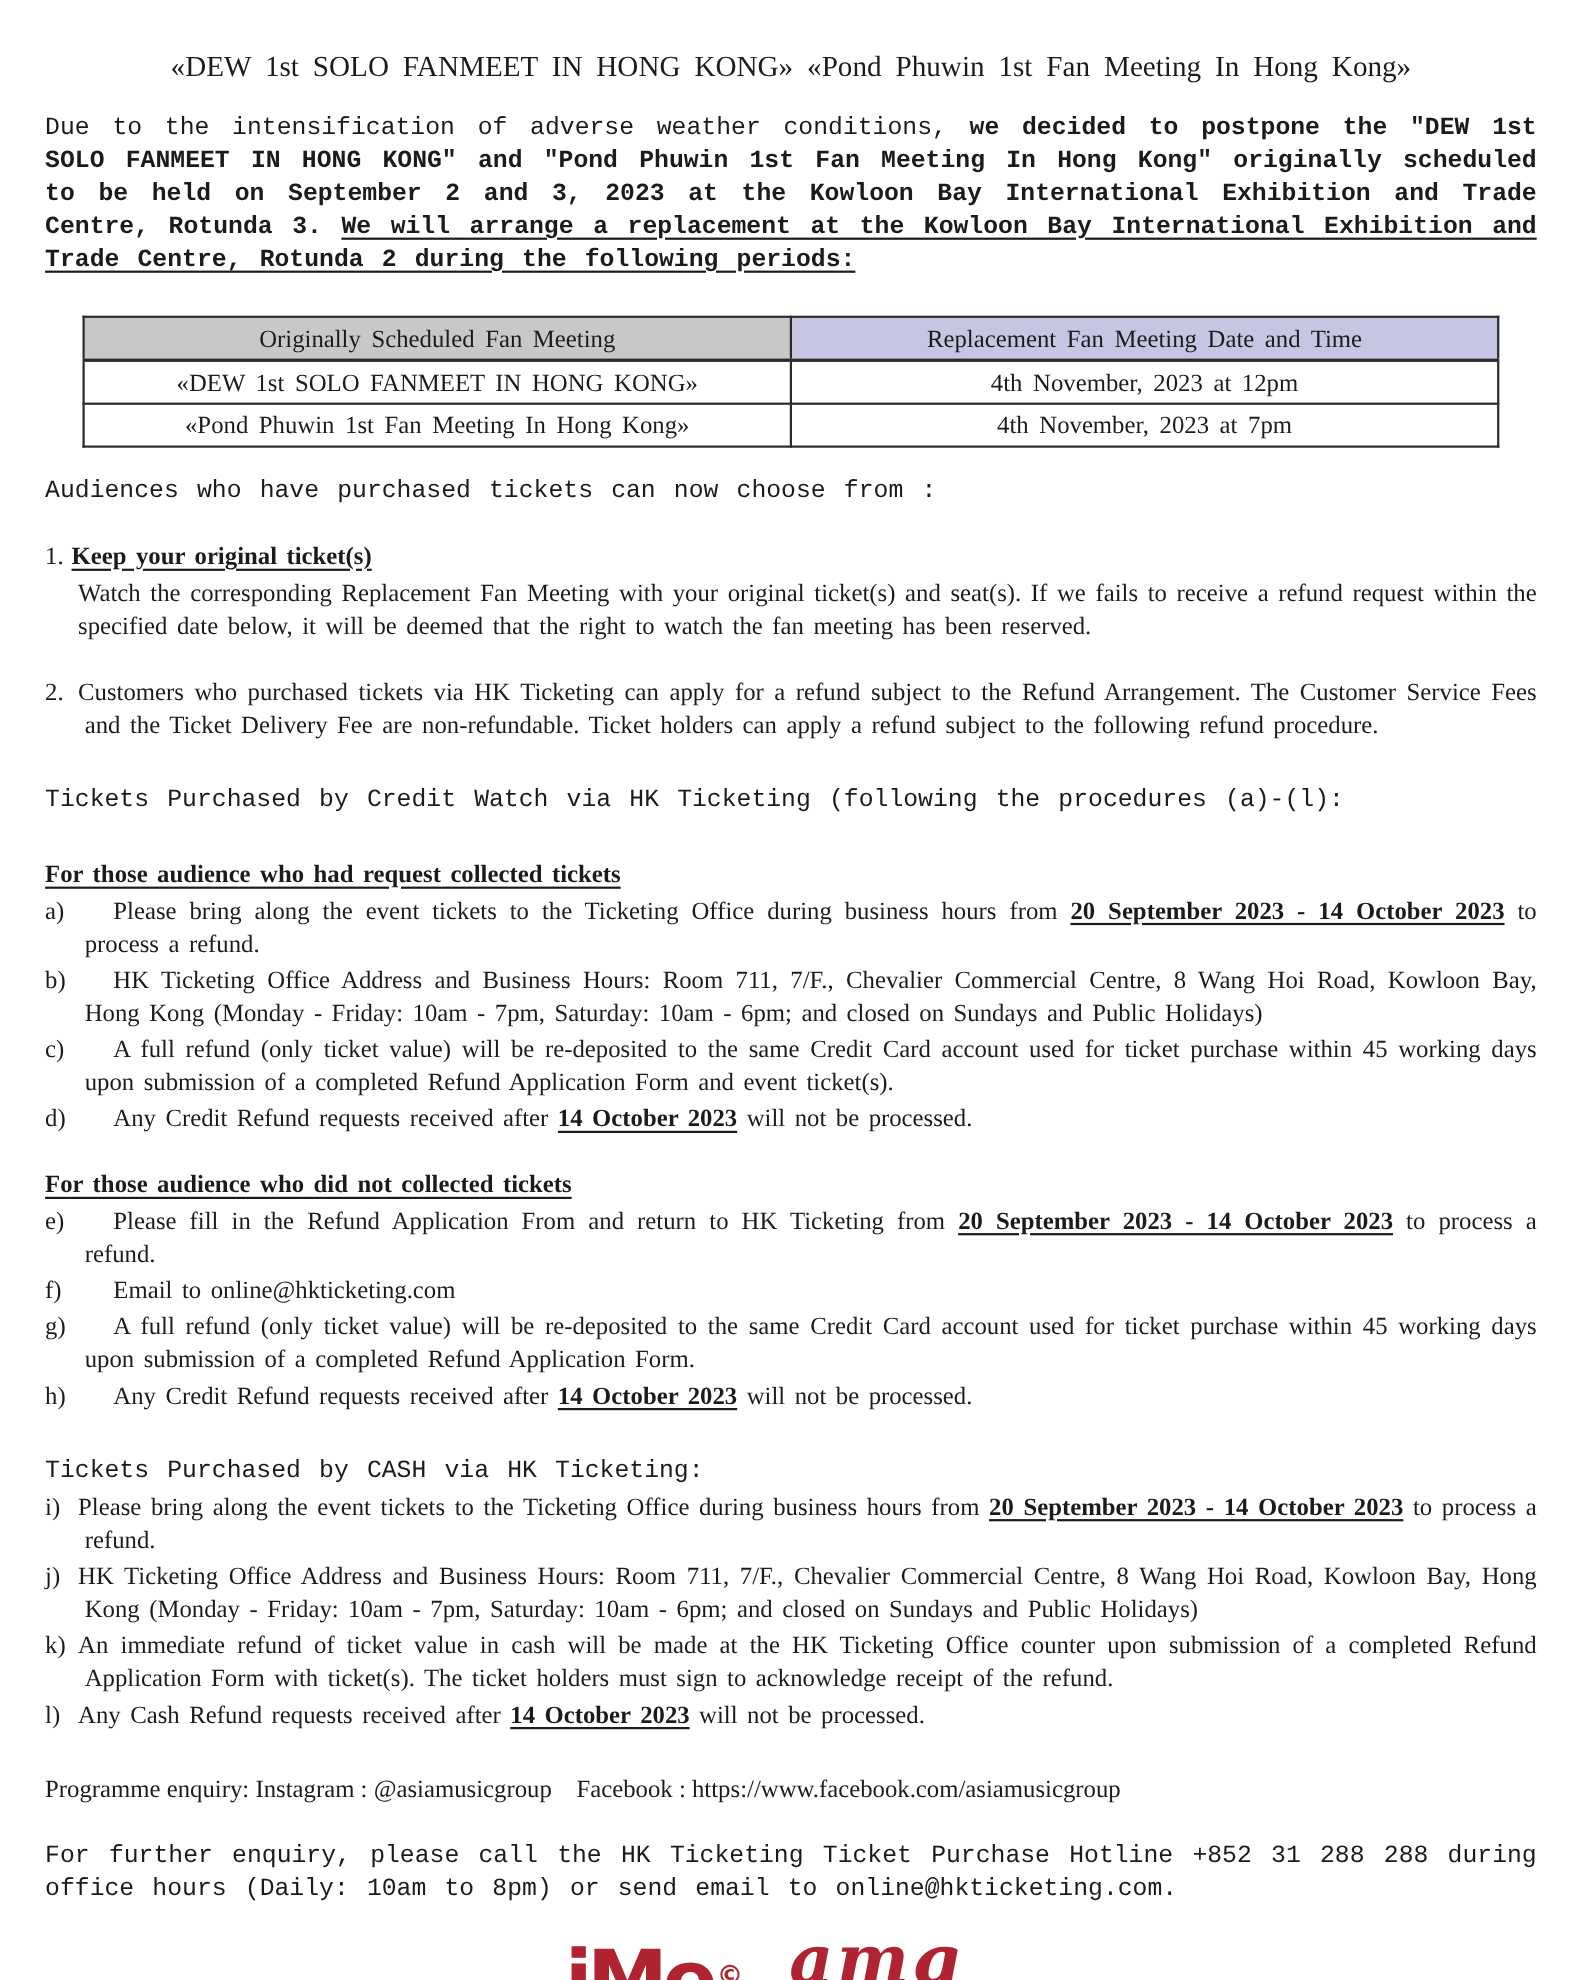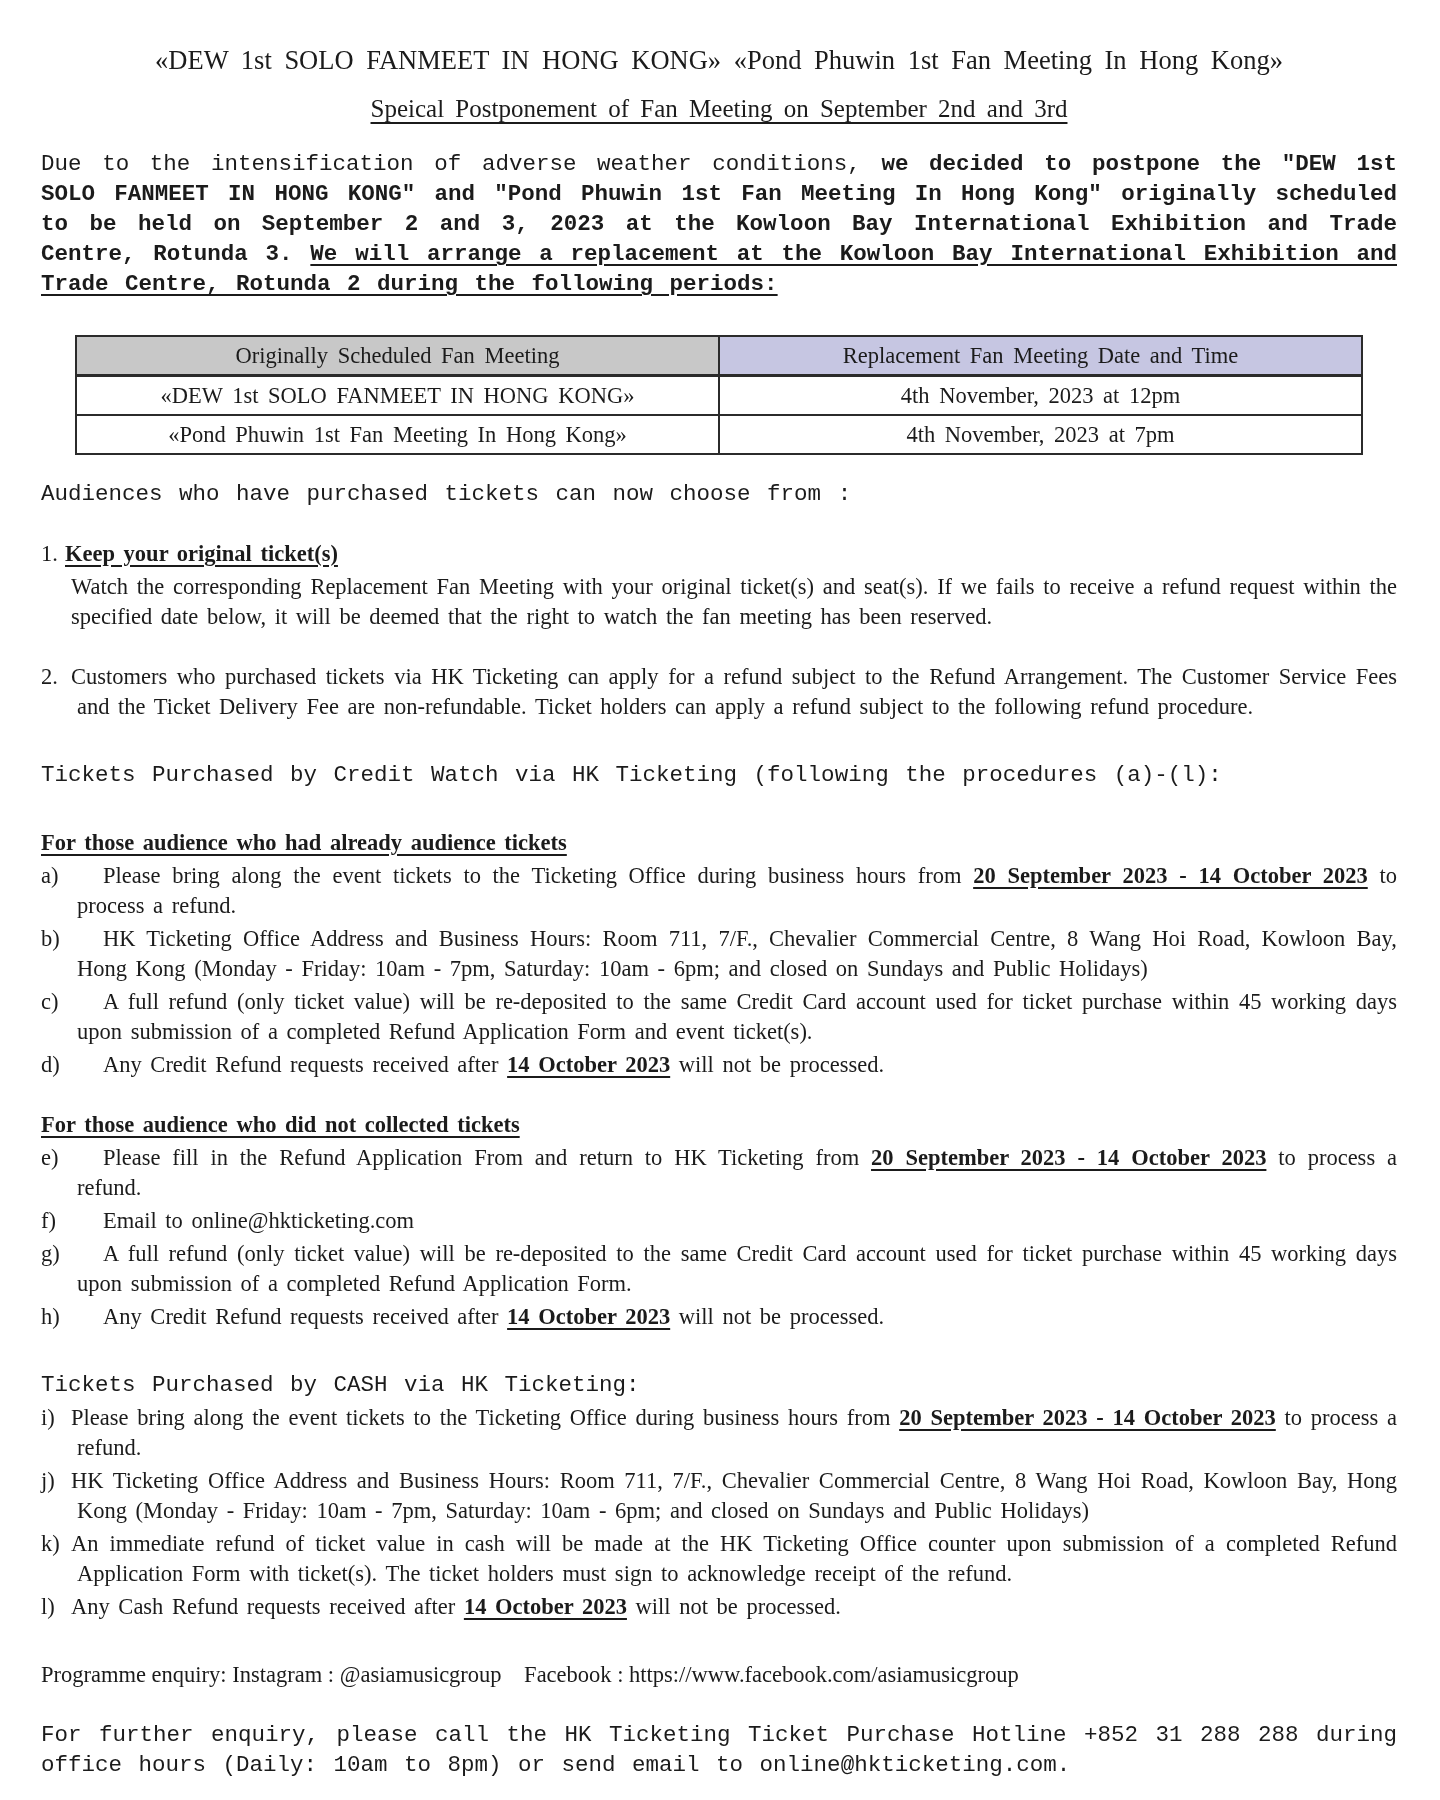--- a/index.html
+++ b/index.html
@@ -65,21 +65,20 @@
   .amg-en { font-family:"DejaVu Sans", sans-serif; font-size:17px; line-height:20px; letter-spacing:1.5px; font-weight:bold; margin-top:-4px; }
   .amg-zh { font-family:"DejaVu Sans", sans-serif; font-size:15px; line-height:18px; letter-spacing:9px; margin-top:3px; }
 </style>
 </head>
 <body>
 
 <div class="doc">
 
   <p class="center title">«DEW 1st SOLO FANMEET IN HONG KONG»  «Pond Phuwin 1st Fan Meeting In Hong Kong»</p>
 
-  <p class="center subtitle"><span class="u">Speical Postponement of Fan Meeting on September 2nd and 3rd</span></p>
 
   <p class="jp gap-intro"><span>Due to the intensification of adverse weather conditions, </span><span class="b">we decided to postpone the "DEW 1st SOLO FANMEET IN HONG KONG" and "Pond Phuwin 1st Fan Meeting In Hong Kong" originally scheduled to be held on September 2 and 3, 2023 at the Kowloon Bay International Exhibition and Trade Centre, Rotunda 3. </span><span class="bu">We will arrange a replacement at the Kowloon Bay International Exhibition and Trade Centre, Rotunda 2 during the following periods:</span></p>
 
   <table class="sched">
     <thead>
       <tr>
         <th style="background: rgb(200, 200, 200);">Originally Scheduled Fan Meeting</th>
         <th style="background: rgb(198, 198, 226);">Replacement Fan Meeting Date and Time</th>
       </tr>
     </thead>
@@ -97,21 +96,21 @@
 
   <p class="jp gap-sm">Audiences who have purchased tickets can now choose from :</p>
 
   <p class="li gap-md"><span class="mk mk24">1.</span><span class="bu">Keep your original ticket(s)</span></p>
   <p class="item1-body">Watch the corresponding Replacement Fan Meeting with your original ticket(s) and seat(s). If we fails to receive a refund request within the specified date below, it will be deemed that the right to watch the fan meeting has been reserved.</p>
 
   <p class="li gap-md"><span class="mk mk30">2.</span><span>Customers who purchased tickets via HK Ticketing can apply for a refund subject to the Refund Arrangement. The Customer Service Fees and the Ticket Delivery Fee are non-refundable. Ticket holders can apply a refund subject to the following refund procedure.</span></p>
 
   <p class="jp gap-lg">Tickets Purchased by Credit Watch via HK Ticketing (following the procedures (a)-(l):</p>
 
-  <p class="gap-lg"><span class="sec-head">For those audience who had already audience tickets</span></p>
+  <p class="gap-lg"><span class="sec-head">For those audience who had request collected tickets</span></p>
 
   <p class="li"><span class="mk mk62">a)</span><span><span>Please bring along the event tickets to the Ticketing Office during business hours from </span><span class="bu">20 September 2023 - 14 October 2023</span><span> to process a refund.</span></span></p>
   <p class="li"><span class="mk mk62">b)</span><span><span>HK Ticketing Office Address and Business Hours: Room 711, 7/F., Chevalier Commercial Centre, 8 Wang Hoi Road, Kowloon Bay, Hong Kong (Monday - Friday: 10am - 7pm, Saturday: 10am - 6pm; and closed on Sundays and Public Holidays)</span></span></p>
   <p class="li"><span class="mk mk62">c)</span><span><span>A full refund (only ticket value) will be re-deposited to the same Credit Card account used for ticket purchase within 45 working days upon submission of a completed Refund Application Form and event ticket(s).</span></span></p>
   <p class="li"><span class="mk mk62">d)</span><span><span>Any Credit Refund requests received after </span><span class="bu">14 October 2023</span><span> will not be processed.</span></span></p>
 
   <p class="gap-md"><span class="sec-head">For those audience who did not collected tickets</span></p>
 
   <p class="li"><span class="mk mk62">e)</span><span><span>Please fill in the Refund Application From and return to HK Ticketing from </span><span class="bu">20 September 2023 - 14 October 2023</span><span> to process a refund.</span></span></p>
   <p class="li"><span class="mk mk62">f)</span><span><span>Email to online@hkticketing.com</span></span></p>

